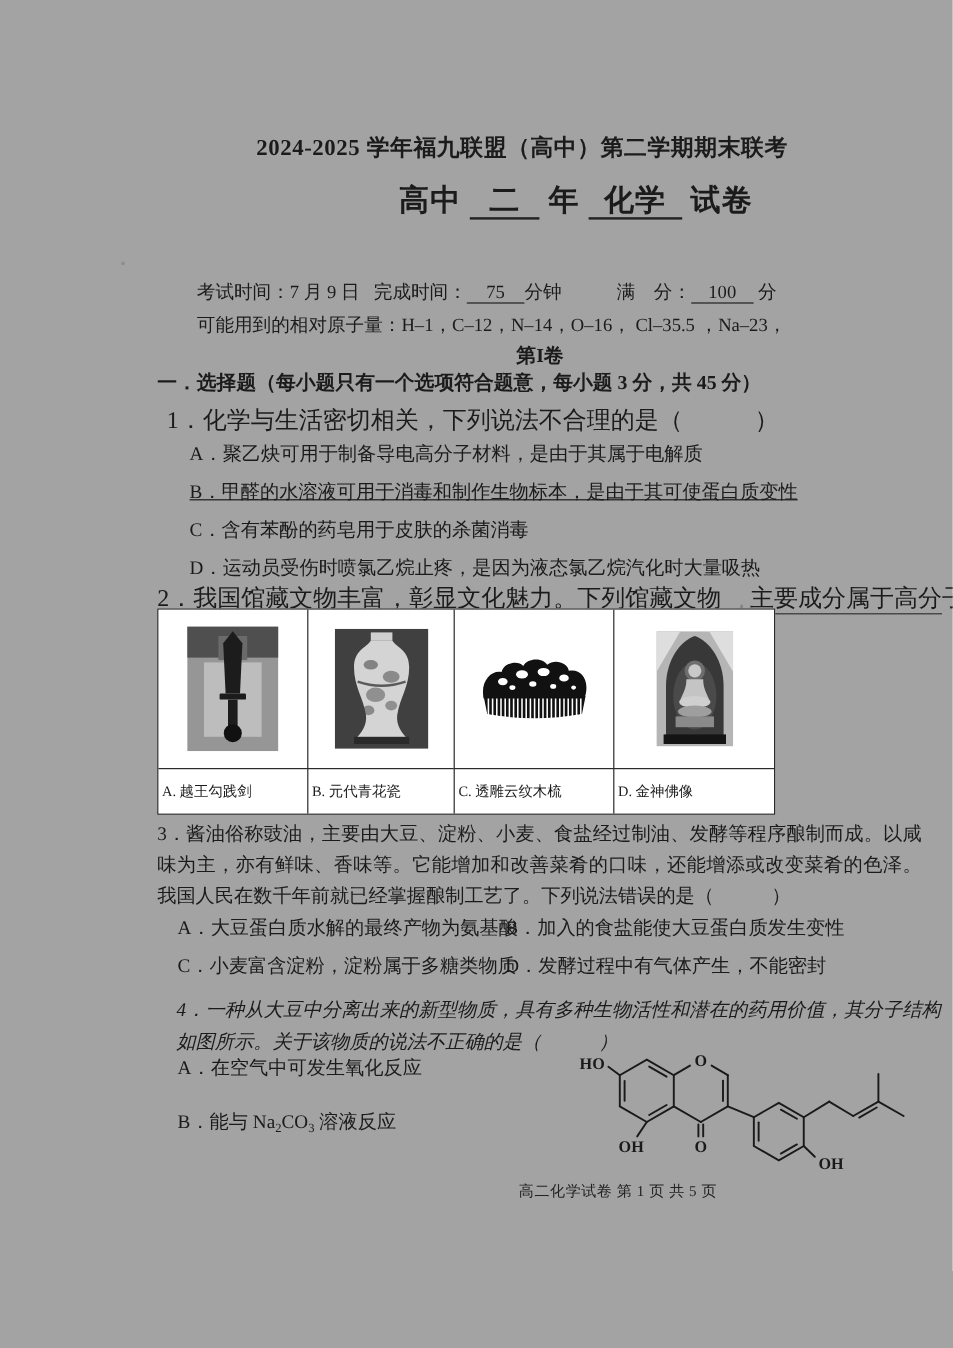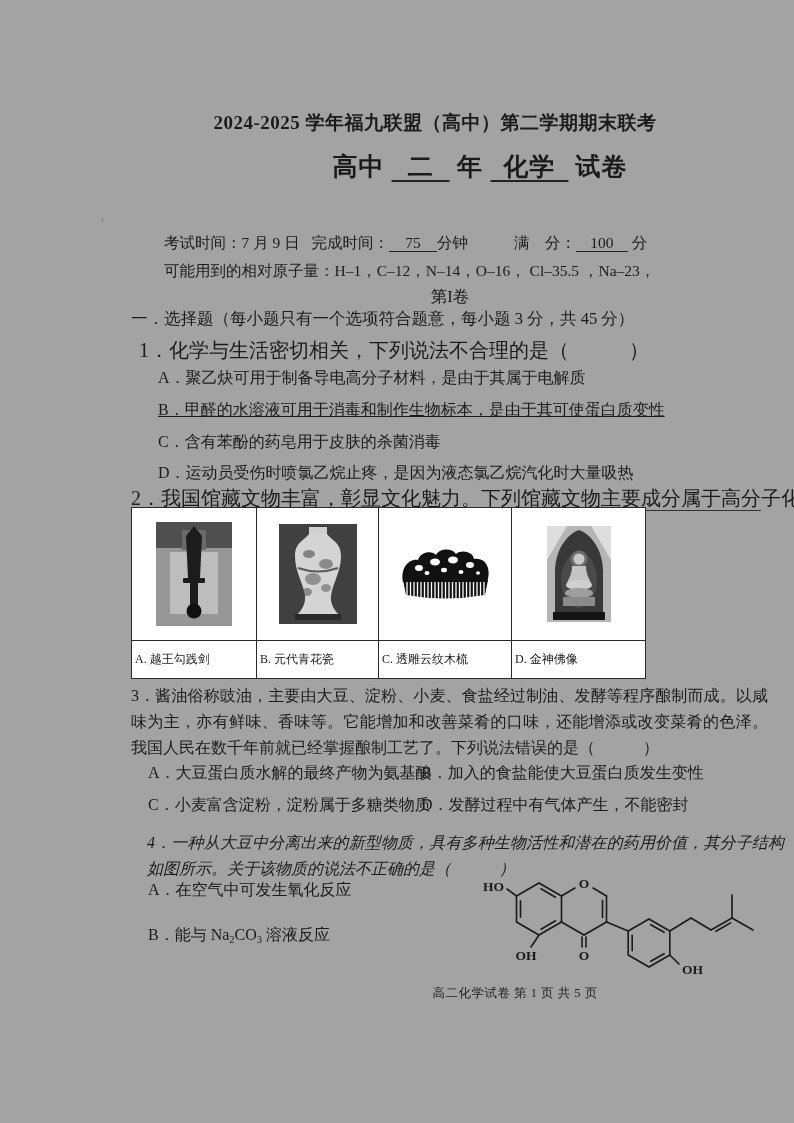--- a/index.html
+++ b/index.html
@@ -8,25 +8,25 @@
     font-family:"Liberation Serif","DejaVu Serif",serif;color:#1b1b1b;
   }
   .abs{position:absolute;}
   .center{transform:translateX(-50%);white-space:nowrap;}
   .t1{font-size:19px;font-weight:700;letter-spacing:.5px;}
   .t2{font-size:25px;font-weight:700;letter-spacing:1px;}
   .t2 .blank{display:inline-block;text-align:center;border-bottom:2px solid #222;line-height:1.05;}
   .t2 .g{min-width:58px;} .t2 .s{min-width:78px;}
   .meta{font-size:15.5px;white-space:nowrap;}
   .fill{display:inline-block;text-align:center;border-bottom:1.4px solid #222;line-height:1.1;}
-  .bold{font-weight:400;}
+  .bold{font-weight:700;}
   .body16{font-size:20px;}
   .opt{font-size:16px;white-space:nowrap;}
   .para{font-size:16px;line-height:26px;text-align:justify;}
-  .ustem{border-bottom:1.3px solid #333;padding-bottom:1px;}
+  .ustem{border-bottom:1.3px solid #333;padding-bottom:1px;padding-left:24px;}
   .tbl{
     border:1.6px solid #2a2a2a;display:grid;
     grid-template-columns:124px 122px 133px 1fr;
     grid-template-rows:132px 1fr;background:#fff;
   }
   .tbl .cell{border-left:1.4px solid #2a2a2a;display:flex;align-items:center;justify-content:center;}
   .tbl .cell.first{border-left:none;}
   .tbl .lab{border-top:1.4px solid #2a2a2a;border-left:1.4px solid #2a2a2a;
     font-size:12px;display:flex;align-items:center;padding-left:3px;white-space:nowrap;overflow:hidden;}
   .tbl .lab.first{border-left:none;}

